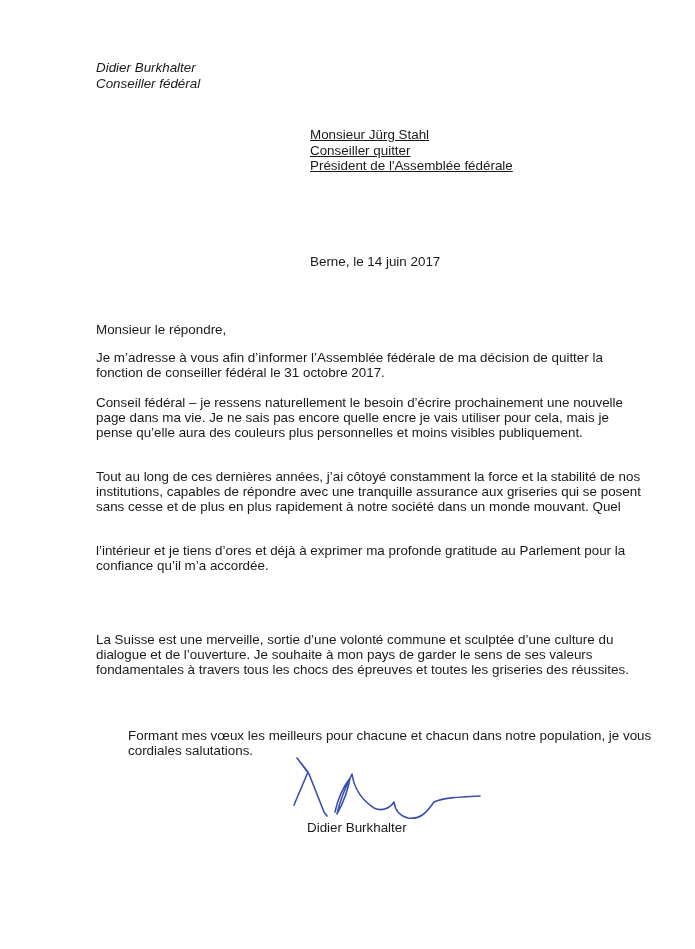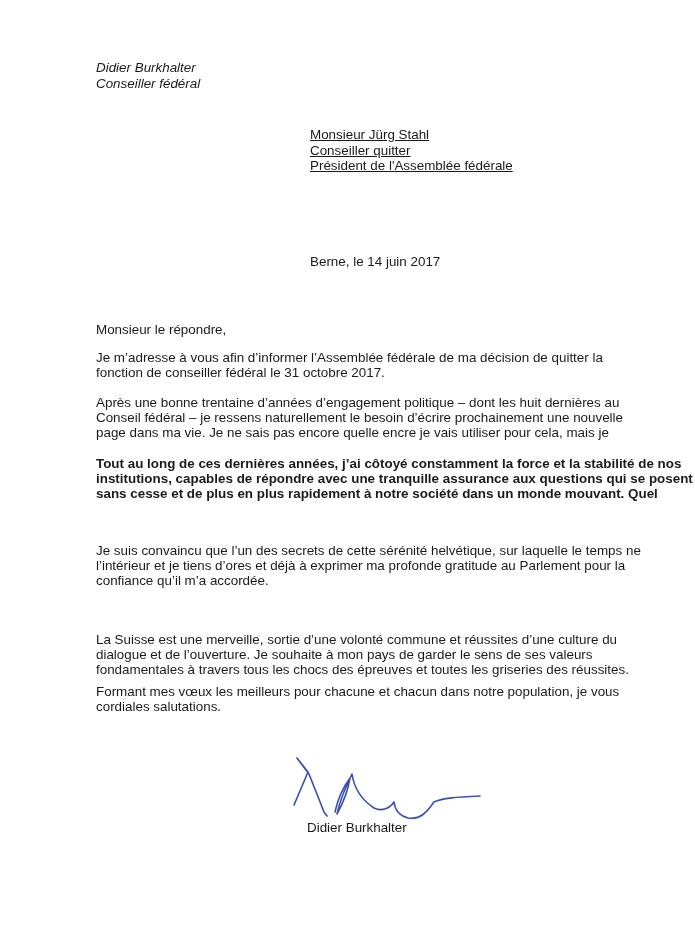--- a/index.html
+++ b/index.html
@@ -83,44 +83,43 @@
 <div class="place-date">Berne, le 14 juin 2017</div>
 
 <div class="salutation">Monsieur le répondre,</div>
 
 <div class="body-text" style="top:350px;">
   <p>Je m’adresse à vous afin d’informer l’Assemblée fédérale de ma décision de quitter la</p>
   <p>fonction de conseiller fédéral le 31 octobre 2017.</p>
 </div>
 
 <div class="body-text" style="top:395px;">
-  <p>Après une bonne trentaine d’années d’engagement politique – dont les huit dernières au</p>
   <p>Conseil fédéral – je ressens naturellement le besoin d’écrire prochainement une nouvelle</p>
   <p>page dans ma vie. Je ne sais pas encore quelle encre je vais utiliser pour cela, mais je</p>
+  <p>pense qu’elle aura des couleurs plus personnelles et moins visibles publiquement.</p>
 </div>
 
-<div class="body-text" style="top:456px;font-weight:bold;">
+<div class="body-text" style="top:469px;">
   <p>Tout au long de ces dernières années, j’ai côtoyé constamment la force et la stabilité de nos</p>
-  <p>institutions, capables de répondre avec une tranquille assurance aux questions qui se posent</p>
+  <p>institutions, capables de répondre avec une tranquille assurance aux griseries qui se posent</p>
   <p>sans cesse et de plus en plus rapidement à notre société dans un monde mouvant. Quel</p>
 </div>
 
 <div class="body-text" style="top:543px;">
-  <p>Je suis convaincu que l’un des secrets de cette sérénité helvétique, sur laquelle le temps ne</p>
   <p>l’intérieur et je tiens d’ores et déjà à exprimer ma profonde gratitude au Parlement pour la</p>
   <p>confiance qu’il m’a accordée.</p>
 </div>
 
 <div class="body-text" style="top:632px;">
-  <p>La Suisse est une merveille, sortie d’une volonté commune et réussites d’une culture du</p>
+  <p>La Suisse est une merveille, sortie d’une volonté commune et sculptée d’une culture du</p>
   <p>dialogue et de l’ouverture. Je souhaite à mon pays de garder le sens de ses valeurs</p>
   <p>fondamentales à travers tous les chocs des épreuves et toutes les griseries des réussites.</p>
 </div>
 
-<div class="body-text" style="top:684px;">
+<div class="body-text" style="top:728px;margin-left:32px;">
   <p>Formant mes vœux les meilleurs pour chacune et chacun dans notre population, je vous</p>
   <p>cordiales salutations.</p>
 </div>
 
 <div class="signature">
   <svg width="200" height="72" viewBox="0 0 200 72">
     <path d="M15 8 L26 22 L12 55 M15 8 L27 24 L42 62 L45 66" fill="none" stroke="#3a4fae" stroke-width="1.6" stroke-linecap="round" stroke-linejoin="round"></path>
     <path d="M53 62 C56 48, 62 36, 68 28 C66 40, 60 55, 55 64 C58 50, 64 36, 70 24 C72 38, 80 50, 92 58 C100 62, 108 58, 112 52 C113 60, 118 66, 126 68 C140 70, 146 60, 152 52 C160 48, 175 47, 198 46" fill="none" stroke="#3a4fae" stroke-width="1.6" stroke-linecap="round" stroke-linejoin="round"></path>
   </svg>
 </div>

